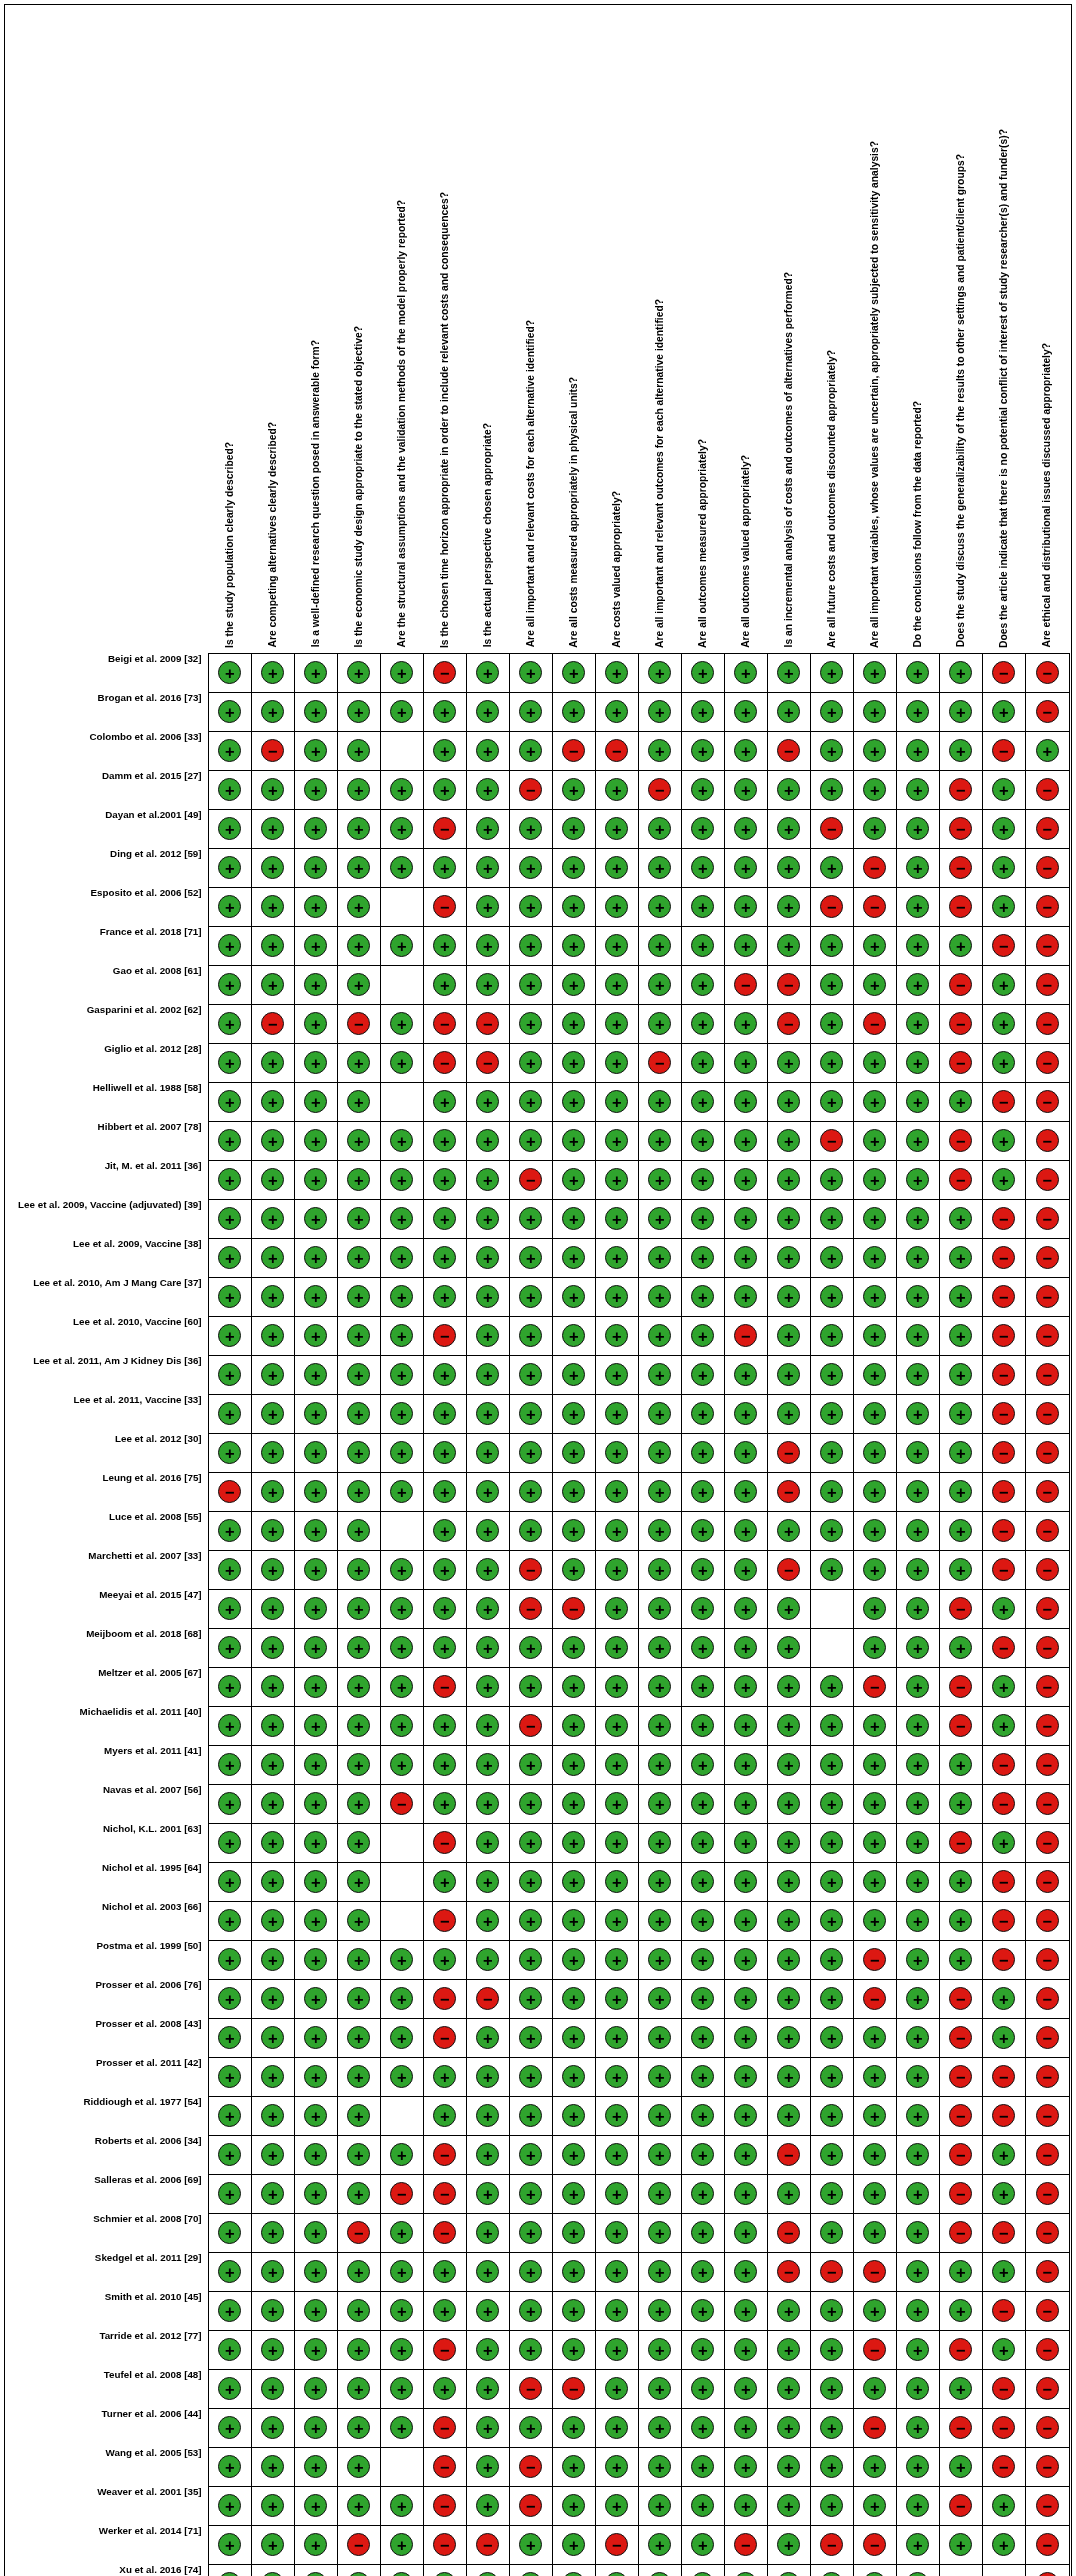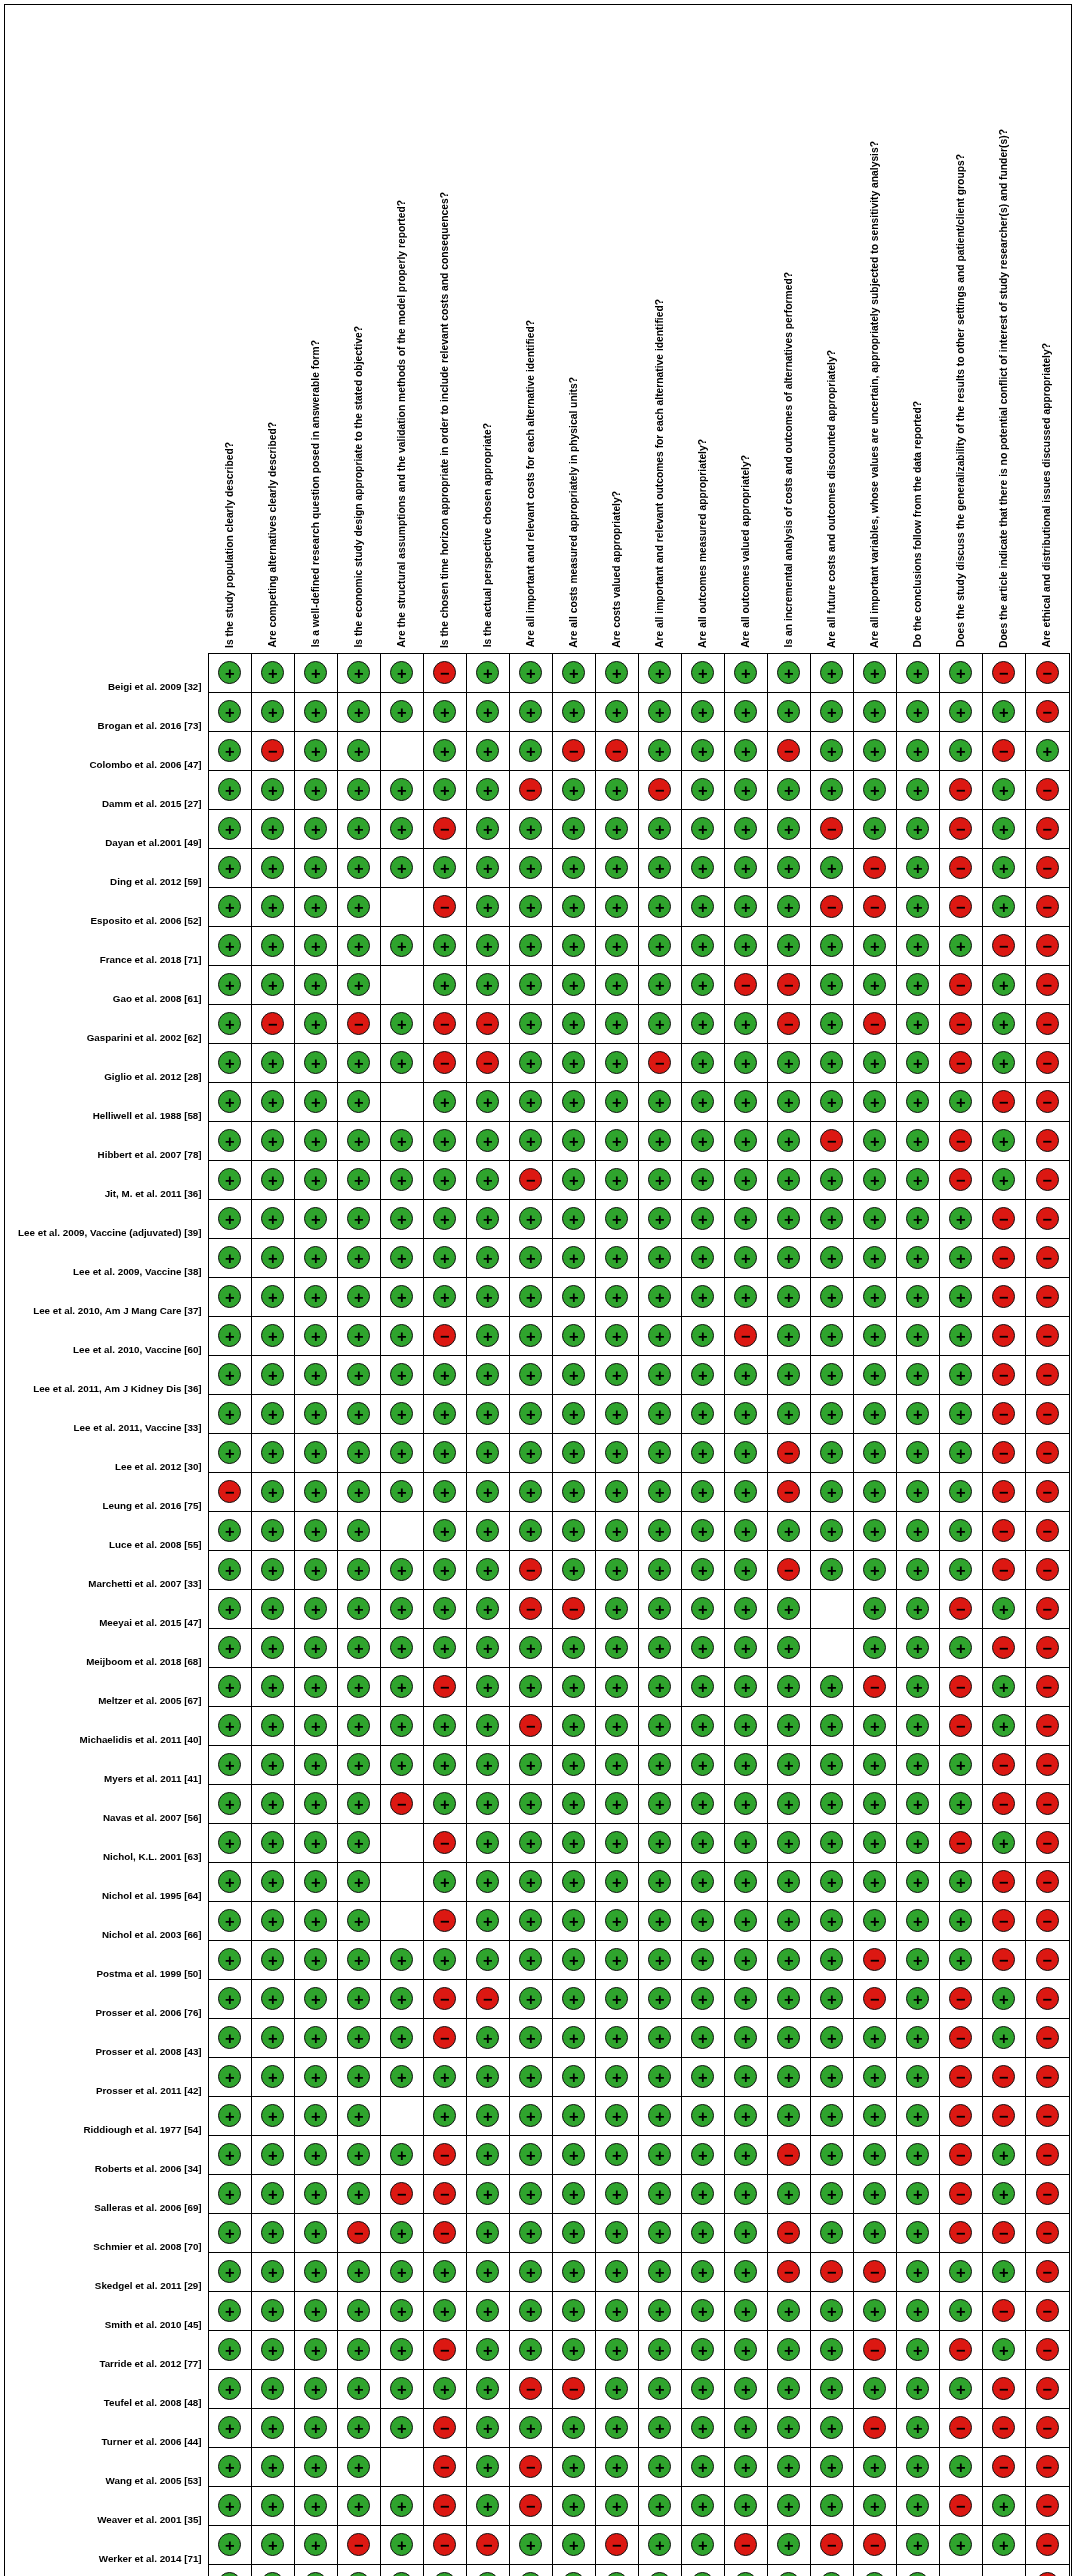--- a/index.html
+++ b/index.html
@@ -58,21 +58,21 @@
     display: flex;
     align-items: flex-start;
   }
   .labels {
     width: 196px;
     flex: none;
   }
   .labelrow {
     height: 39px;
     display: flex;
-    align-items: flex-end;
+    align-items: flex-start;
     justify-content: flex-end;
     padding-right: 6.2px;
     box-sizing: border-box;
   }
   .labelrow span {
     white-space: nowrap;
     font-size: 9.8px;
     font-weight: bold;
     color: #000;
   }
@@ -182,21 +182,21 @@
       </div>
     <div class="gridwrap">
       <div class="labels">
           <div class="labelrow">
             <span>Beigi et al. 2009 [32]</span>
           </div>
           <div class="labelrow">
             <span>Brogan et al. 2016 [73]</span>
           </div>
           <div class="labelrow">
-            <span>Colombo et al. 2006 [47]</span>
+            <span>Colombo et al. 2006 [33]</span>
           </div>
           <div class="labelrow">
             <span>Damm et al. 2015 [27]</span>
           </div>
           <div class="labelrow">
             <span>Dayan et al.2001 [49]</span>
           </div>
           <div class="labelrow">
             <span>Ding et al. 2012 [59]</span>
           </div>

